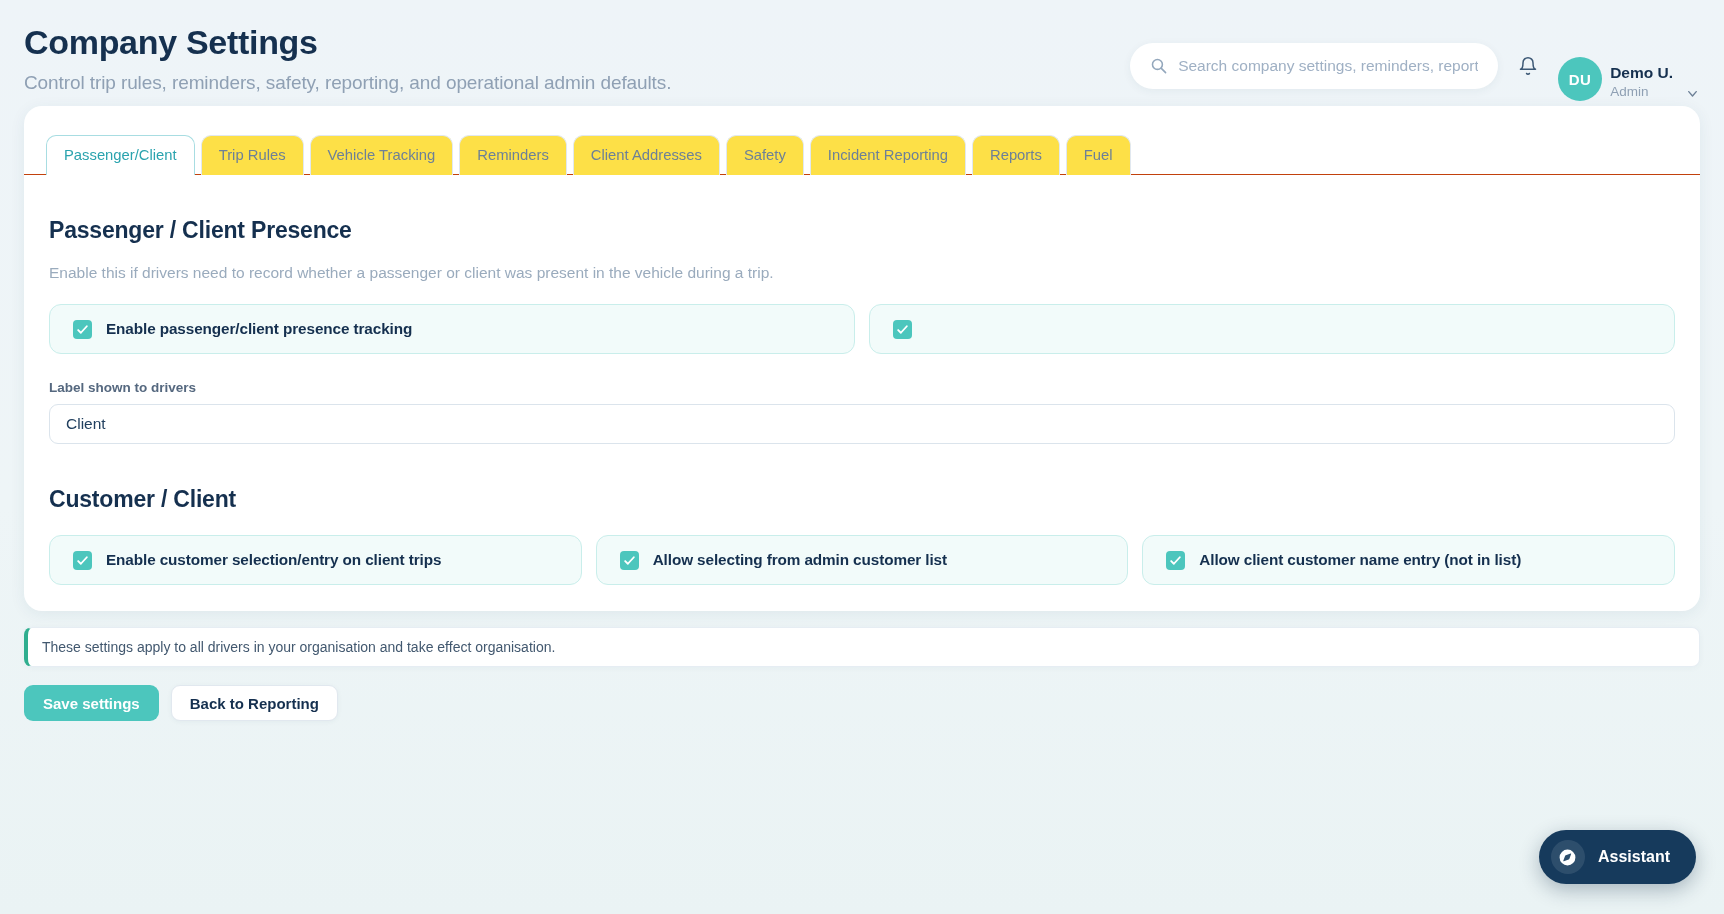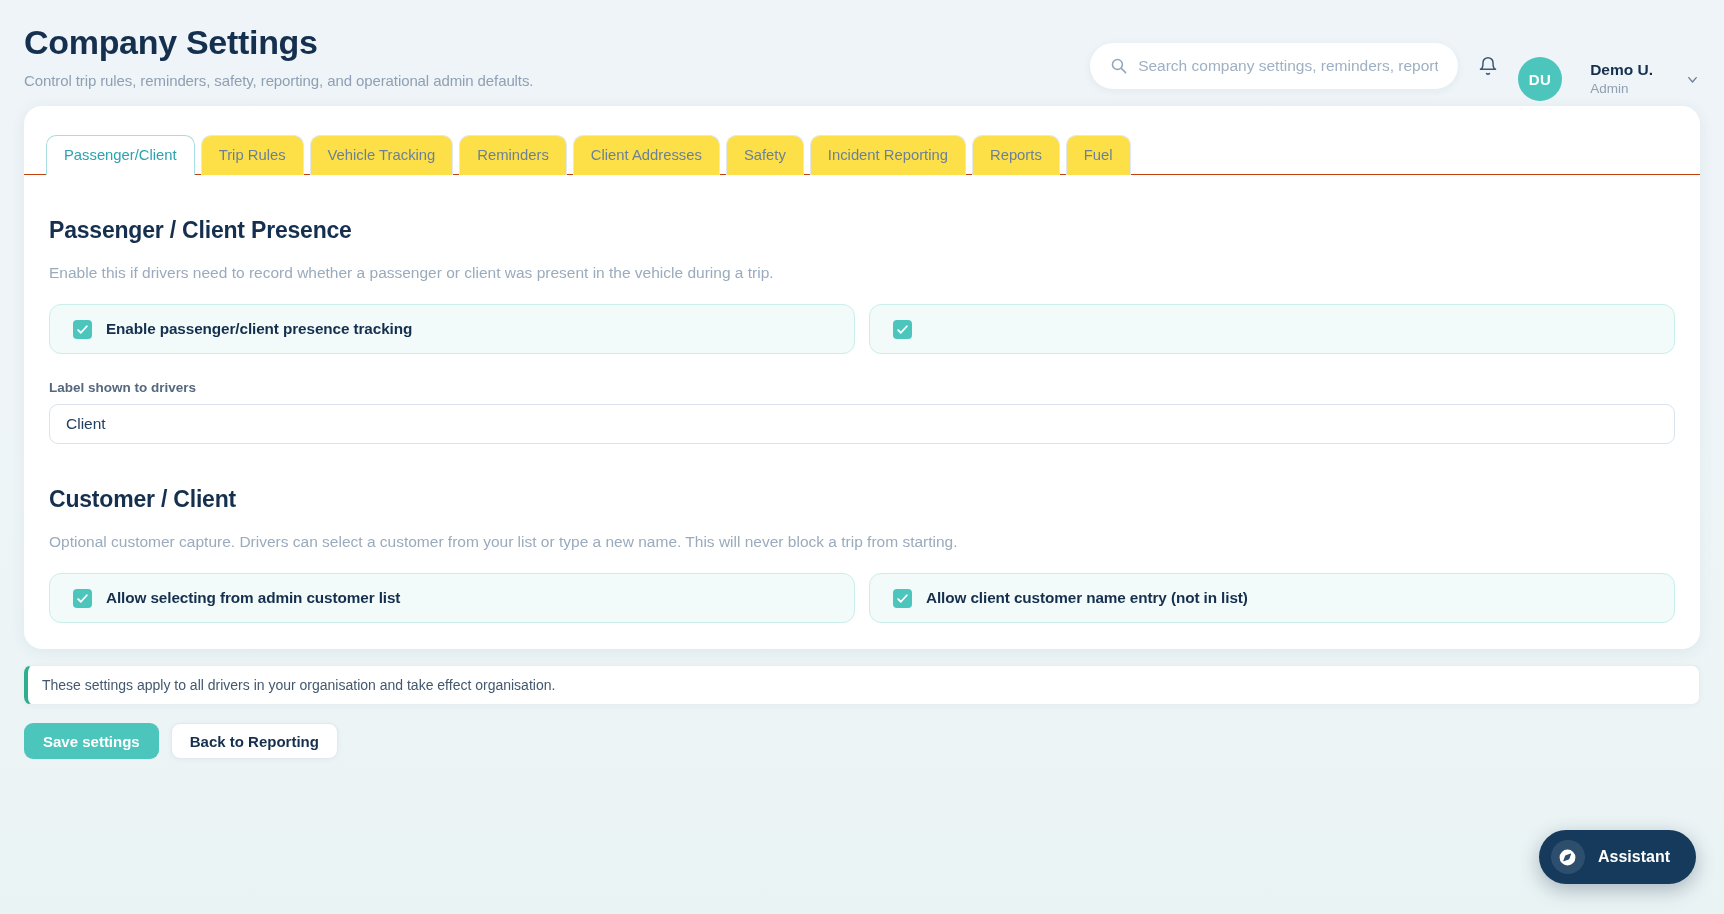--- a/index.html
+++ b/index.html
@@ -26,21 +26,21 @@
   .head-left { padding-top: 4px; }
   .page-title {
     font-size: 34px;
     font-weight: bold;
     color: #15304f;
     letter-spacing: -0.3px;
     line-height: 1.1;
   }
   .page-sub {
     margin-top: 11px;
-    font-size: 15px;
+    font-size: 19px;
     color: #8fa0b4;
     letter-spacing: -0.1px;
   }
   .head-right {
     display: flex;
     align-items: center;
     gap: 20px;
     padding-top: 10px;
   }
   .search-box {
@@ -61,22 +61,22 @@
     background: transparent;
     font-family: "Liberation Sans", sans-serif;
     font-size: 15.5px;
     color: #2b4766;
     width: 100%;
   }
   .search-input::placeholder { color: #9fb0c4; }
   .bell { cursor: pointer; display: flex; align-items: center; }
   .user-chip {
     display: flex;
-    align-items: center;
-    gap: 28px;
+    align-items: flex-end;
+    gap: 8px;
     cursor: pointer;
     margin-top: 27px;
   }
   .avatar {
     width: 44px; height: 44px;
     border-radius: 50%;
     background: #4cc6bd;
     color: #ffffff;
     font-size: 15px;
     font-weight: bold;
@@ -345,23 +345,30 @@
             </svg>
         </span>
       </div>
     </div>
 
     <div class="field-label">Label shown to drivers</div>
     <input class="text-input" value="Client" style="">
 
     
     <div class="sec-title">Customer / Client</div>
-    <div class="sec-desc">Optional customer capture. Drivers can select a customer from your list or type a new name. This will never block a trip from starting.</div>
 
     <div class="check-row">
+      <div class="check-card">
+        <span class="cbox">
+          <svg width="13" height="13" viewBox="0 0 24 24" fill="none" stroke="#ffffff" stroke-width="3.4" stroke-linecap="round" stroke-linejoin="round">
+              <polyline points="4 13 9 18 20 6"></polyline>
+            </svg>
+        </span>
+        <span class="clabel">Enable customer selection/entry on client trips</span>
+      </div>
       <div class="check-card">
         <span class="cbox">
           <svg width="13" height="13" viewBox="0 0 24 24" fill="none" stroke="#ffffff" stroke-width="3.4" stroke-linecap="round" stroke-linejoin="round">
               <polyline points="4 13 9 18 20 6"></polyline>
             </svg>
         </span>
         <span class="clabel">Allow selecting from admin customer list</span>
       </div>
       <div class="check-card">
         <span class="cbox">

